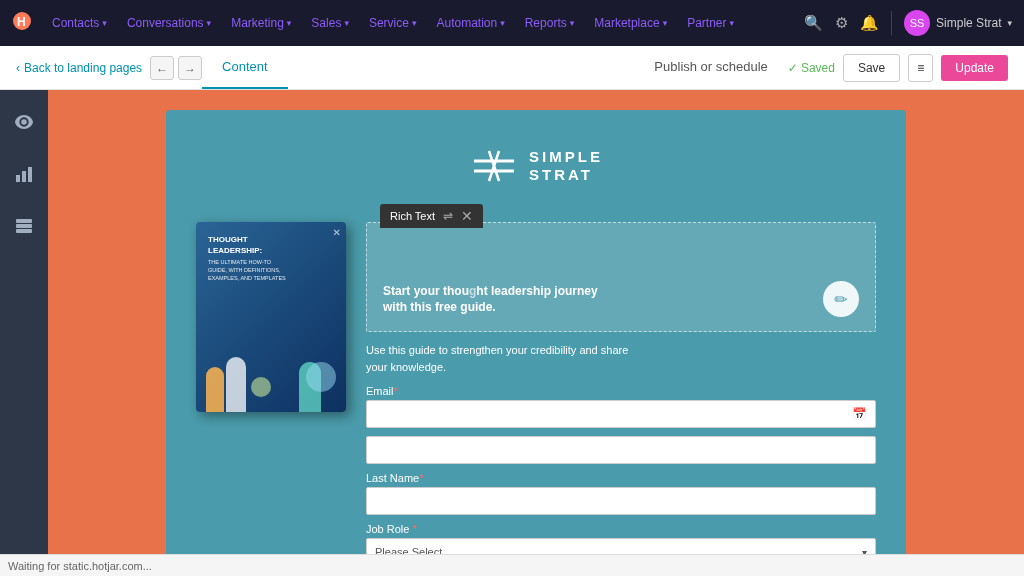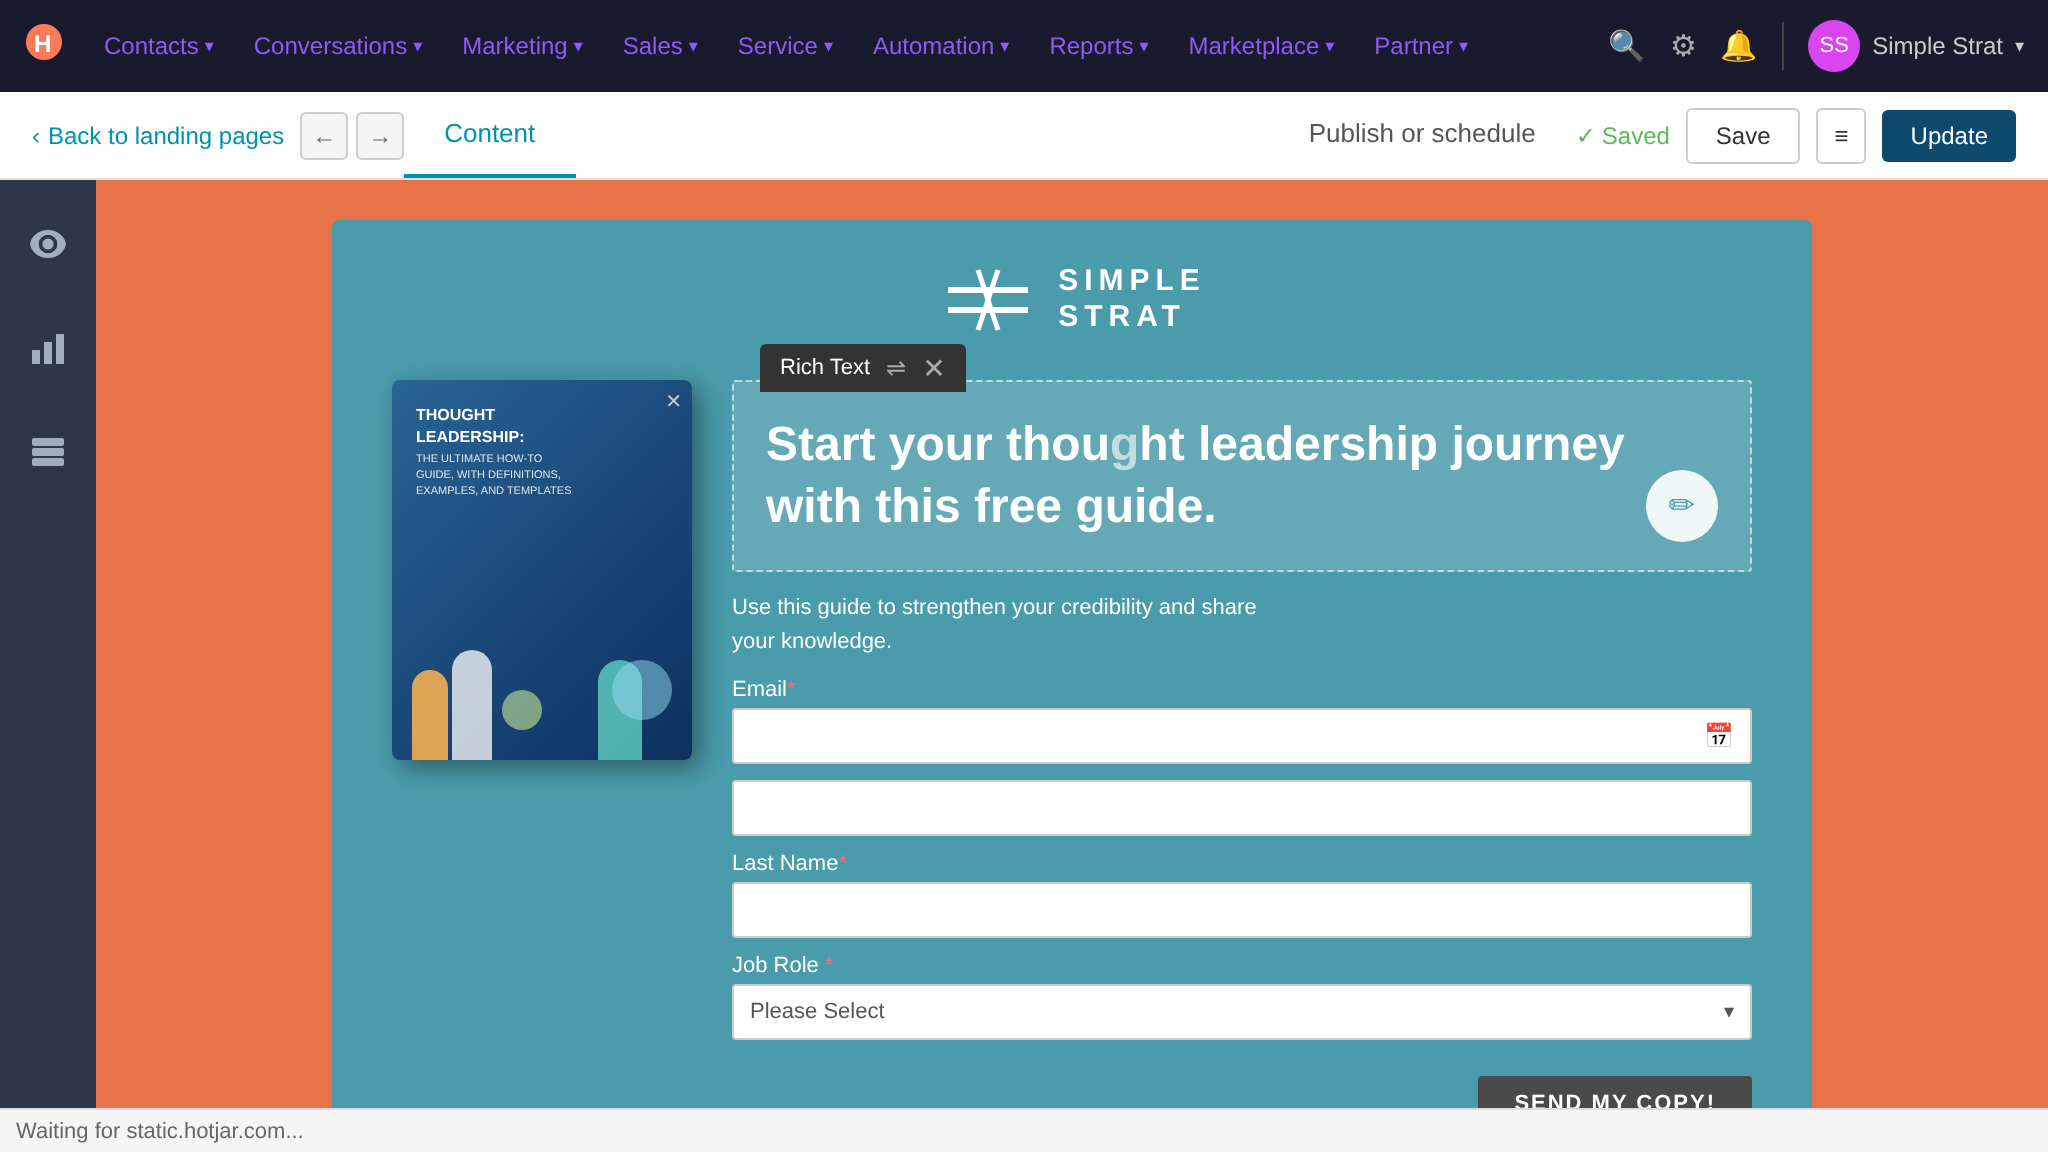--- a/index.html
+++ b/index.html
@@ -151,21 +151,21 @@
       padding: 6px 8px;
       border: 1px solid #ccc;
       background: #fff;
       border-radius: 3px;
       font-size: 12px;
       cursor: pointer;
       color: #333;
     }
     .btn-update {
       padding: 6px 14px;
-      background: #0c4a6e;
+      background: #ec4899;
       color: #fff;
       border: none;
       border-radius: 3px;
       font-size: 12px;
       cursor: pointer;
       font-weight: 500;
     }
 
     
     .main-area {
@@ -215,21 +215,21 @@
       border-radius: 4px;
       position: relative;
       display: flex;
       flex-direction: column;
     }
 
     
     .page-logo-area {
       display: flex;
       justify-content: center;
-      padding: 20px;
+      padding: 36px;
     }
     .page-logo {
       display: flex;
       align-items: center;
       gap: 10px;
       color: white;
     }
 
     
     .page-content {
@@ -307,23 +307,24 @@
     .hero-text-box {
       background: rgba(255,255,255,0.15);
       border: 1.5px dashed rgba(255,255,255,0.6);
       padding: 16px;
       border-radius: 2px;
       position: relative;
       min-height: 80px;
     }
     .hero-text {
       color: white;
-      font-size: 24px;
+      font-size: 12px;
       font-weight: 700;
       line-height: 1.3;
+      margin-top: 45px;
     }
     .edit-pencil {
       position: absolute;
       right: 16px;
       bottom: 14px;
       width: 36px;
       height: 36px;
       background: rgba(255,255,255,0.9);
       border-radius: 50%;
       display: flex;

